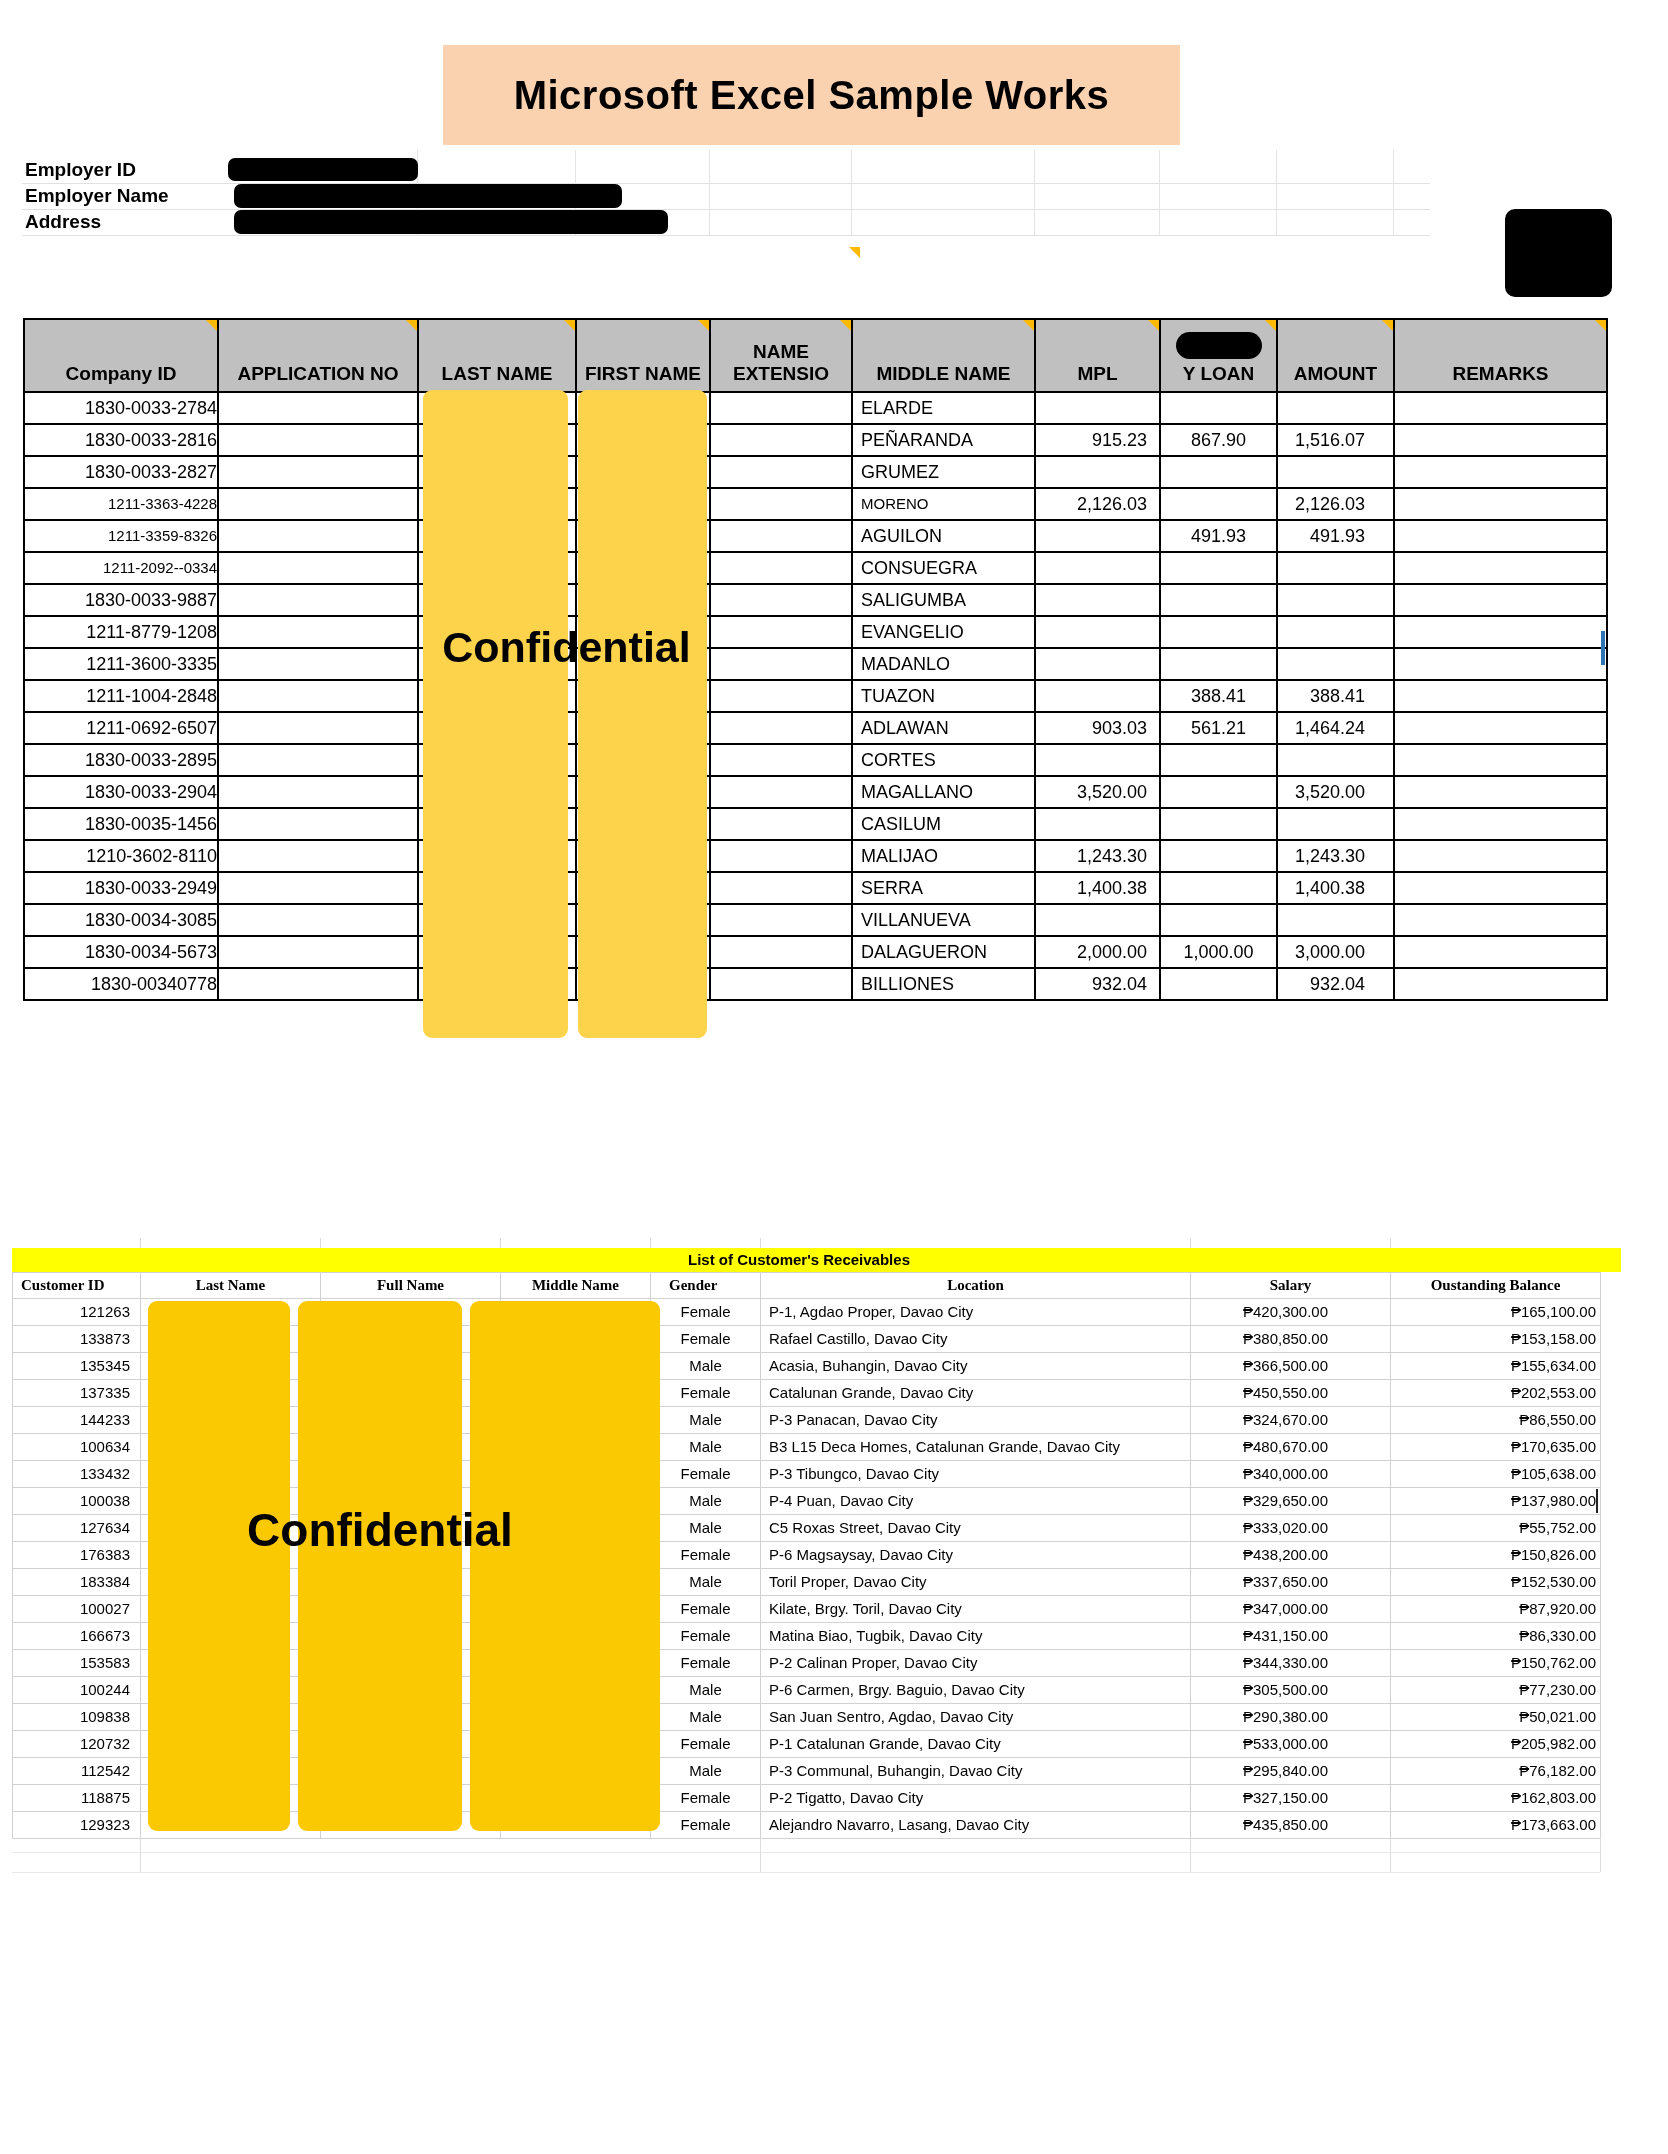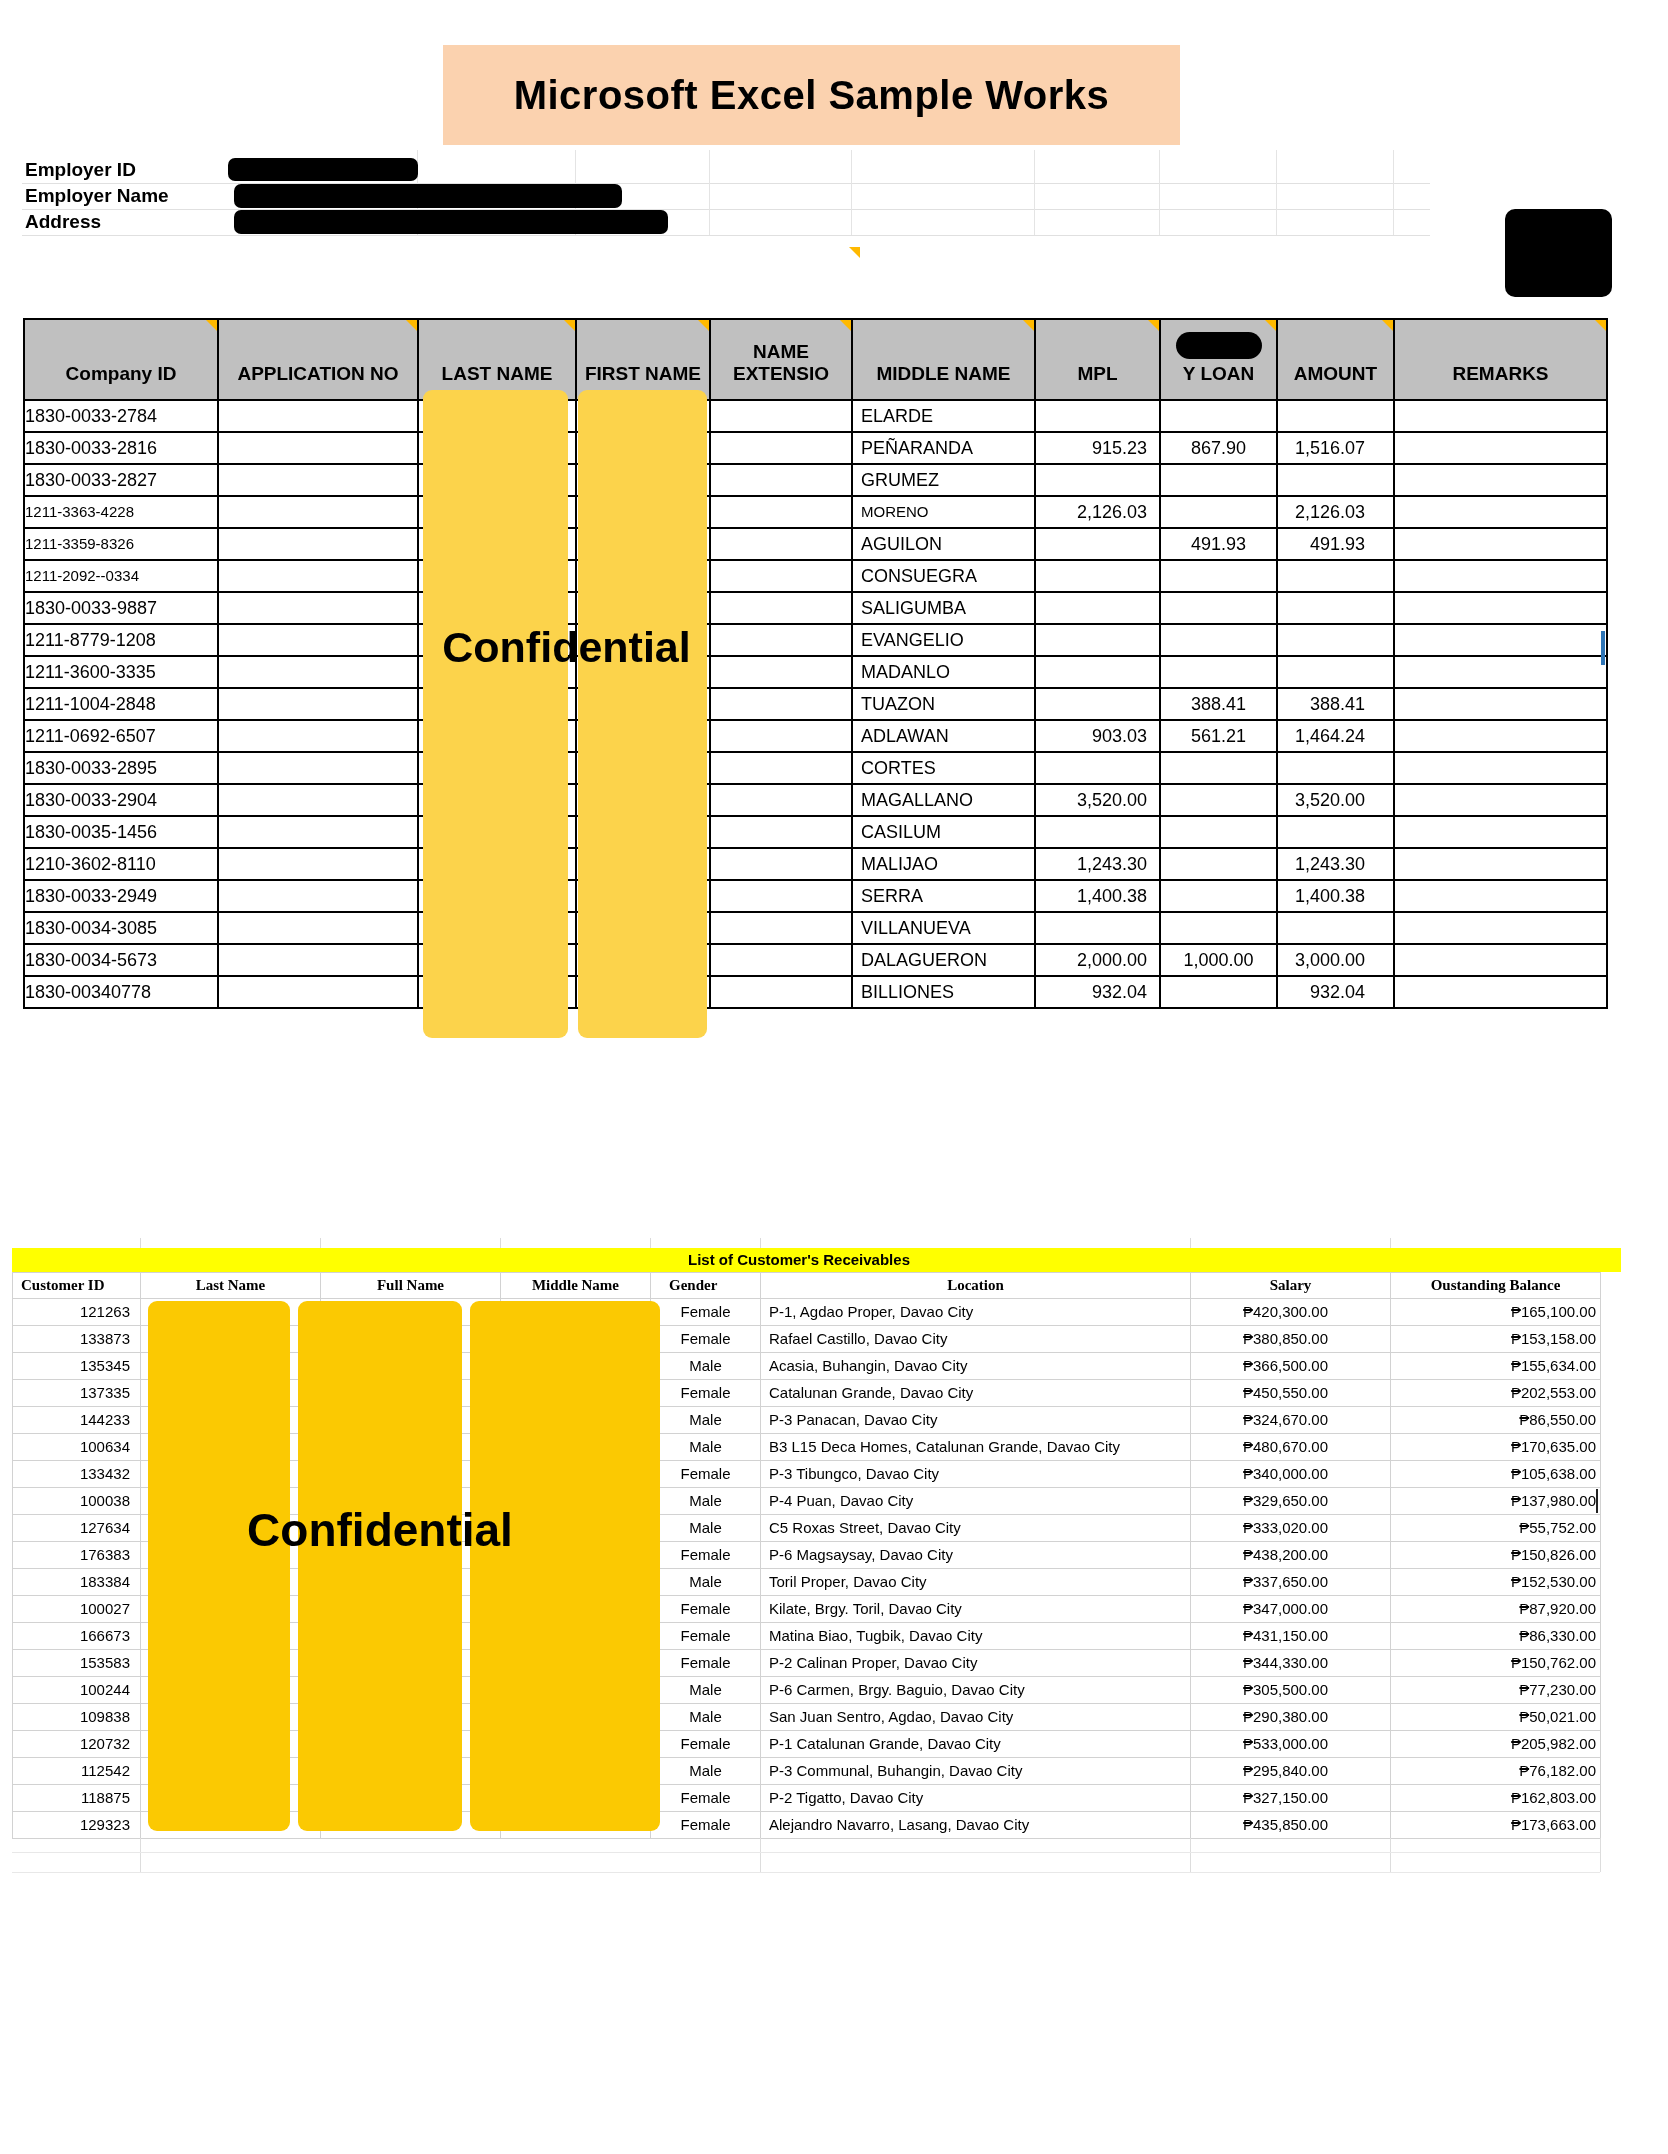--- a/index.html
+++ b/index.html
@@ -20,28 +20,28 @@
   .tri{position:absolute;width:0;height:0;border-top:11px solid #FFB900;
        border-left:11px solid transparent;}
   .blackbox{position:absolute;left:1505px;top:209px;width:107px;height:88px;
             background:#000;border-radius:10px;}
 
   
   table.t1{position:absolute;left:23px;top:318px;width:1583px;
            border-collapse:collapse;table-layout:fixed;}
   table.t1 th,table.t1 td{border:2px solid #000;overflow:hidden;white-space:nowrap;}
   table.t1 thead th{background:#C0C0C0;height:64px;vertical-align:bottom;
-           text-align:center;font-size:19px;font-weight:bold;padding:0 2px 15px 2px;
+           text-align:center;font-size:19px;font-weight:bold;padding:0 2px 7px 2px;
            position:relative;white-space:pre-line;line-height:1.12;}
   table.t1 tbody td{height:30px;line-height:30px;font-size:18px;padding:0;}
   .th-tri{position:absolute;top:0;right:0;width:0;height:0;
           border-top:11px solid #FFB900;border-left:11px solid transparent;}
   .pill{position:absolute;left:50%;transform:translateX(-50%);top:12px;
         width:86px;height:27px;background:#000;border-radius:14px;}
-  td.c-id{text-align:left;}
+  td.c-id{text-align:right;}
   td.c-mid{text-align:left;padding-left:8px !important;}
   td.c-mpl{text-align:right;padding-right:12px !important;}
   td.c-yln{text-align:center;}
   td.c-amt{text-align:right;padding-right:28px !important;}
   td.small,th.small{font-size:15px !important;}
 
   
   .ovr{position:absolute;background:#FCD34B;border-radius:9px;}
   .ov1a{left:423px;top:390px;width:145px;height:648px;}
   .ov1b{left:578px;top:390px;width:129px;height:648px;}

